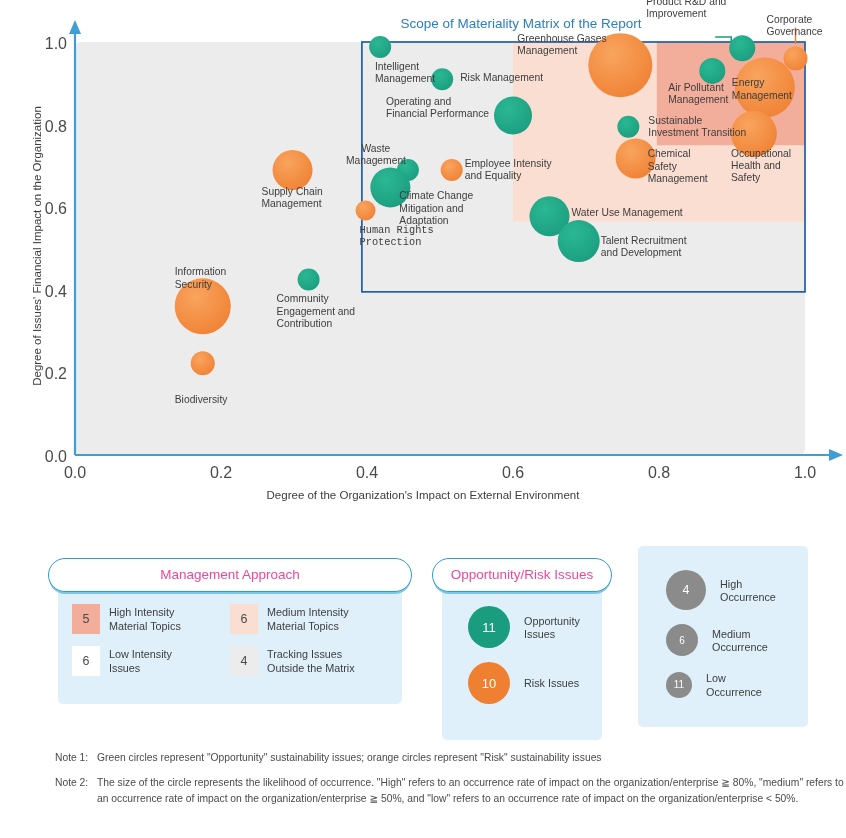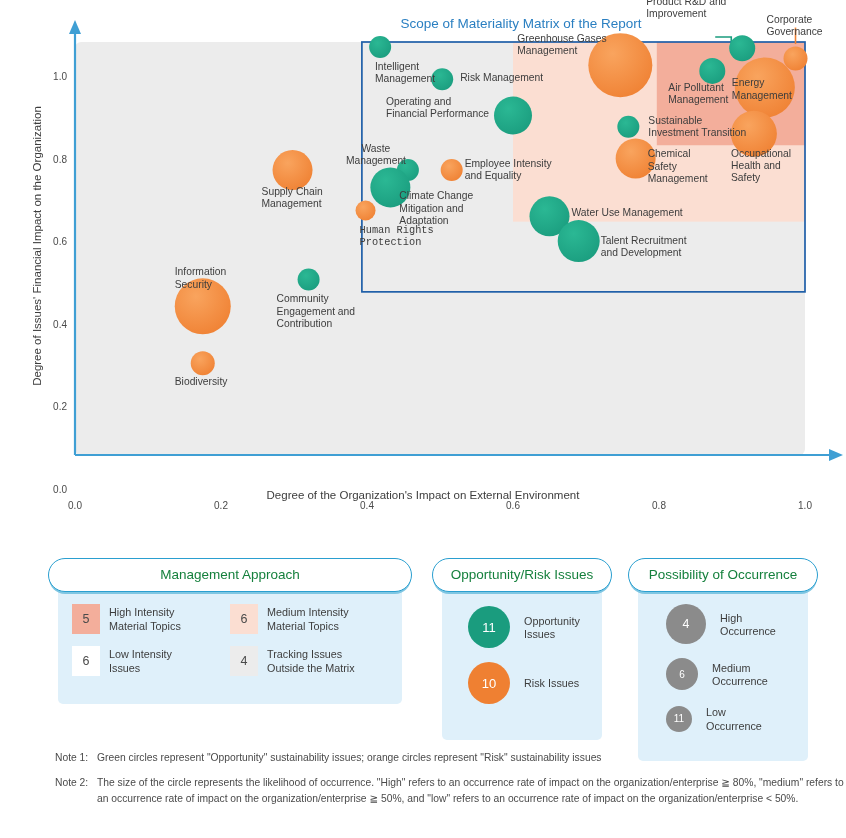--- a/index.html
+++ b/index.html
@@ -20,23 +20,22 @@
   #chart-area {
     position: absolute;
     left: 0; top: 0;
     width: 846px; height: 520px;
   }
   #chart-svg { position: absolute; left: 0; top: 0; }
 
   .ax-label {
     position: absolute;
     color: #4a4a4a;
-    font-size: 10px;
+    font-size: 16px;
     white-space: nowrap;
-    margin-top: 36px;
   }
   #xaxis-title {
     position: absolute;
     left: 0; top: 489px; width: 846px;
     text-align: center;
     color: #3d3d3d;
     font-size: 11.5px;
   }
   #yaxis-title {
     position: absolute;
@@ -68,21 +67,21 @@
   
   .legend-panel { position: absolute; }
   .legend-head {
     position: relative;
     border: 1.6px solid #2a9fd0;
     border-radius: 22px;
     background: #ffffff;
     height: 34px;
     line-height: 31px;
     text-align: center;
-    color: #15803d;
+    color: #ec4899;
     font-size: 13.5px;
     z-index: 3;
     box-shadow: 0 3px 0 -1px #7fc6e2;
   }
   .legend-body {
     position: relative;
     margin: -12px 10px 0 10px;
     background: #dff0fa;
     border-radius: 5px;
     padding: 24px 0 16px 0;
@@ -245,21 +244,21 @@
 Governance</div>
       <div class="bubble-label" style="left: 731.85px; top: 77.43px;">Energy
 Management</div>
       <div class="bubble-label" style="left: 731px; top: 147.686px;">Occupational
 Health and
 Safety</div>
       <div class="bubble-label" style="left: 261.54px; top: 186.03px;">Supply Chain
 Management</div>
       <div class="bubble-label" style="left: 174.75px; top: 266.32px;">Information
 Security</div>
-      <div class="bubble-label" style="left: 174.75px; top: 376px; text-align: right;">Biodiversity</div>
+      <div class="bubble-label" style="left: 174.75px; top: 394px; text-align: right;">Biodiversity</div>
       <div class="bubble-label" style="left: 276.6px; top: 293.475px;">Community
 Engagement and
 Contribution</div>
     </div>
 
   <div class="legend-panel" style="left:48px; top:558px; width:364px;">
     <div class="legend-head">Management Approach</div>
     <div class="legend-body">
       <div class="legend-grid" id="ma-grid">
           <div class="lg-item">
@@ -297,21 +296,20 @@
           </div>
           <div class="lg-row">
             <div class="lg-circle" style="width: 42px; height: 42px; background: rgb(239, 128, 50); font-size: 13.02px;">10</div>
             <div class="lg-text">Risk Issues</div>
           </div>
         </div>
     </div>
   </div>
 
   <div class="legend-panel" style="left:628px; top:558px; width:190px;">
-    <div class="legend-head">Possibility of Occurrence</div>
     <div class="legend-body" style="padding:24px 0 14px 0;">
       <div class="lg-stack" id="po-stack" style="padding-left:28px;">
           <div class="lg-row">
             <div class="lg-circle" style="width: 40px; height: 40px; background: rgb(139, 139, 139); font-size: 12.4px;">4</div>
             <div class="lg-text">High
 Occurrence</div>
           </div>
           <div class="lg-row">
             <div class="lg-circle" style="width: 32px; height: 32px; background: rgb(139, 139, 139); font-size: 10px;">6</div>
             <div class="lg-text">Medium

